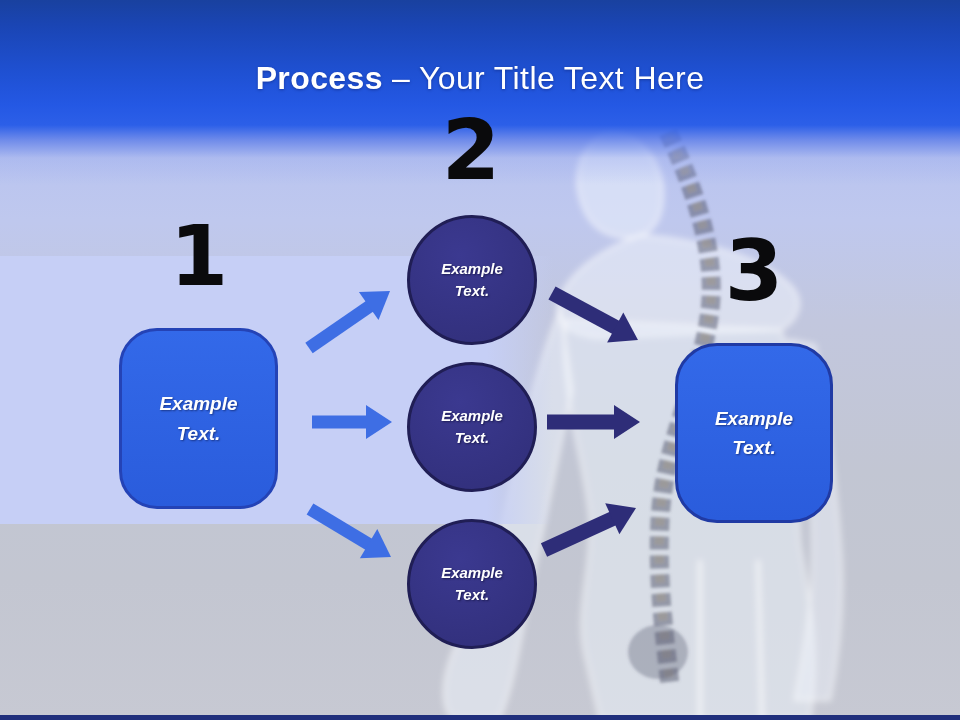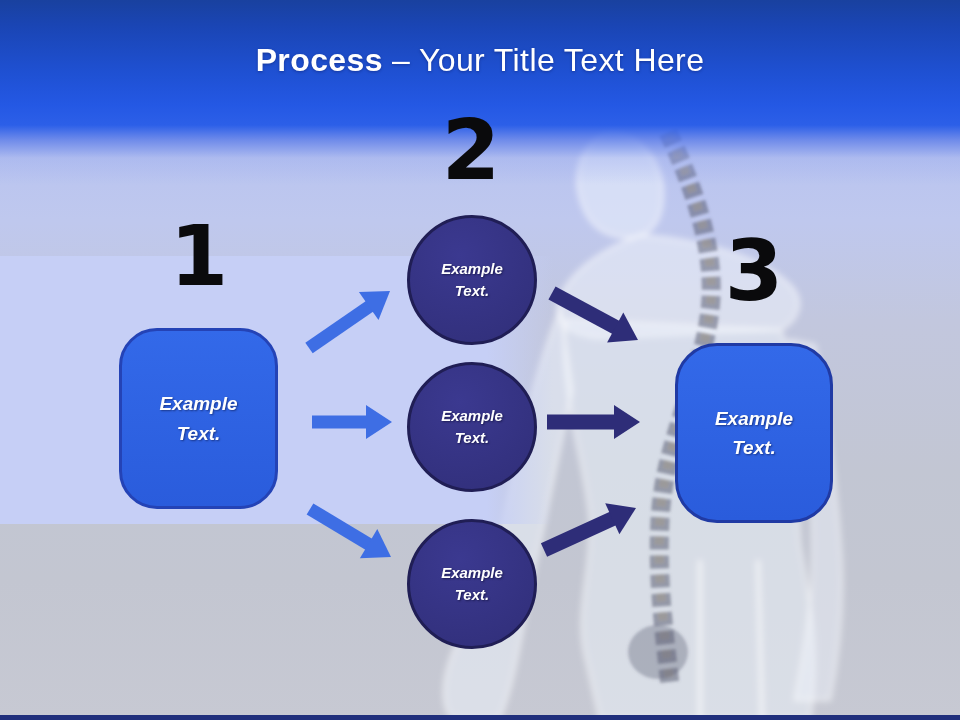--- a/index.html
+++ b/index.html
@@ -15,21 +15,21 @@
   .figure-svg{position:absolute;left:0;top:0;width:960px;height:720px;}
 
   
   .header-band{
     position:absolute;left:0;top:0;width:100%;height:185px;
     background:linear-gradient(180deg,
       #19419f 0,#1a45b4 25px,#1f51d4 75px,#2458e4 105px,#2c5fe8 125px,
       rgba(86,120,232,.75) 140px,rgba(150,168,238,.35) 158px,rgba(190,200,242,0) 185px);
   }
   .slide-title{
-    position:absolute;left:0;top:42px;width:100%;text-align:center;
+    position:absolute;left:0;top:60px;width:100%;text-align:center;
     color:#fff;font-size:32px;letter-spacing:.4px;
     text-shadow:0 1px 3px rgba(0,10,60,.35);
   }
   .title-emphasis{font-weight:bold;}
   .title-rest{font-weight:normal;margin-left:9px;}
 
   
   .highlight-band{
     position:absolute;left:0;top:256px;width:553px;height:268px;
     background:linear-gradient(90deg,#c6cff6 0,#c6cff6 88%,rgba(198,207,246,0) 100%);

